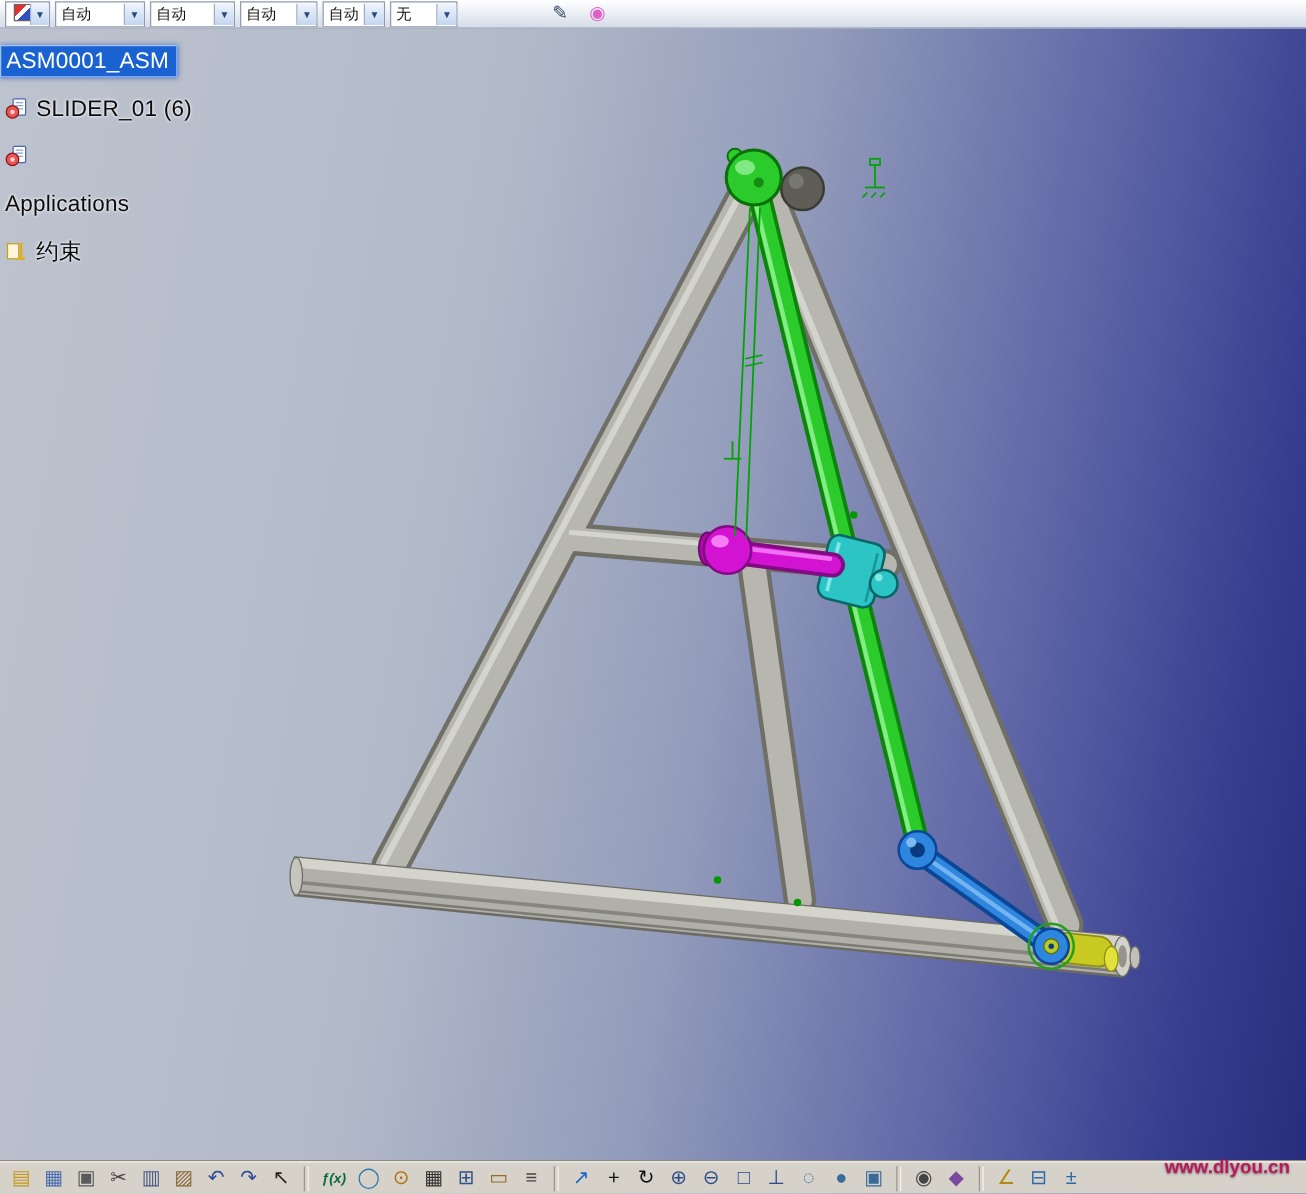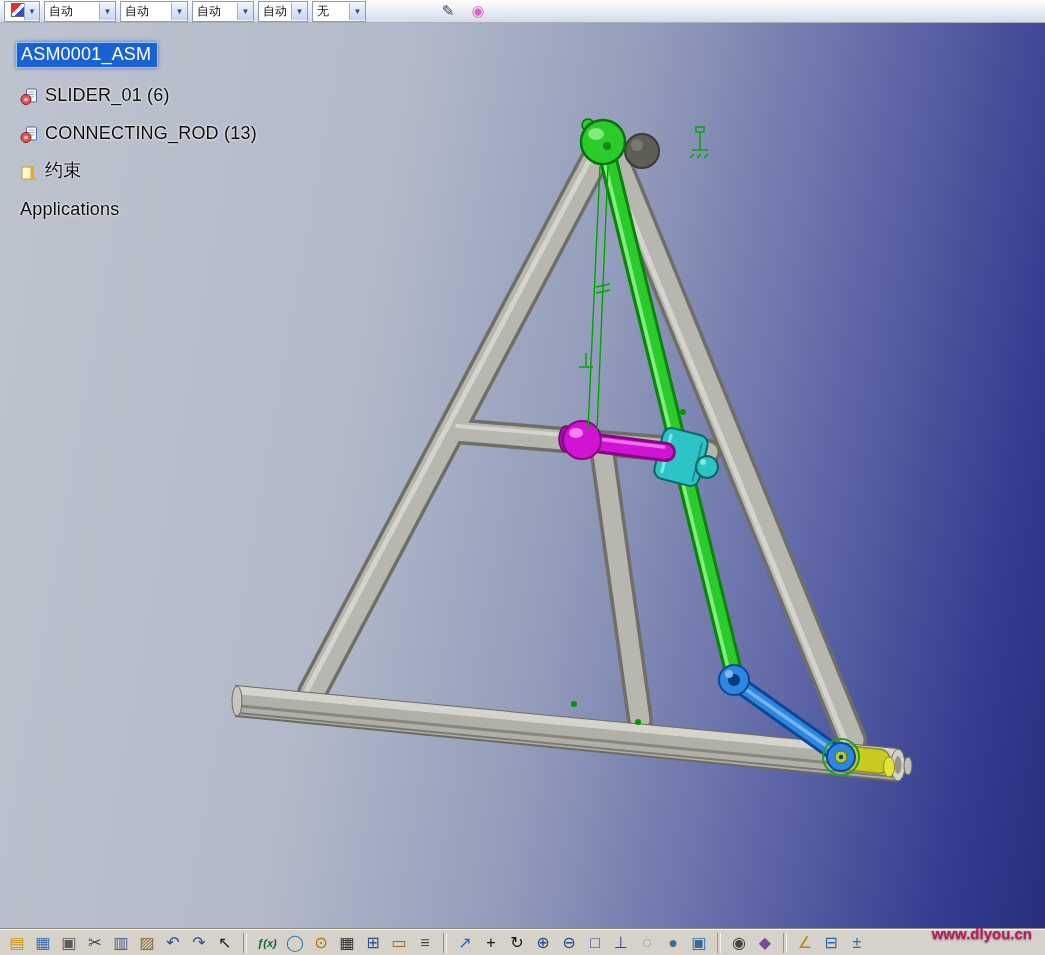--- a/index.html
+++ b/index.html
@@ -21,21 +21,21 @@
   .combo-val{padding-left:4px;white-space:nowrap;overflow:hidden;}
   .combo-arrow{width:15px;height:17px;margin:0;background:linear-gradient(#eef4fc,#c3d6f0);
     border-left:1px solid #9fb0c8;font-size:8px;color:#2a4a7a;display:flex;align-items:center;justify-content:center;}
   .swatch{display:inline-block;width:12px;height:12px;margin-left:2px;
     background:linear-gradient(135deg,#e03030 0 40%,#ffffff 40% 60%,#3050c0 60% 100%);border:1px solid #666;}
   .top-icon{width:24px;height:20px;margin-left:6px;text-align:center;font-size:15px;line-height:20px;}
   .top-icon:first-of-type{margin-left:70px;}
 
   
   .tree{position:absolute;left:0;top:30px;z-index:5;}
-  .tree-item{height:38px;display:flex;align-items:flex-end;padding-left:4px;cursor:default;margin-left:16px;}
+  .tree-item{height:38px;display:flex;align-items:center;padding-left:4px;cursor:default;}
   .tree-icon{width:18px;height:18px;margin-right:7px;flex:0 0 18px;}
   .tree-label{font-size:18px;color:#0b0b0b;letter-spacing:.2px;white-space:nowrap;
     text-shadow:0 0 2px rgba(255,255,255,.95),0 0 3px rgba(255,255,255,.8);}
   .tree-item.selected{padding-left:0;}
   .tree-item.selected .tree-label{background:var(--select-blue,#1a62d2);color:#fff;
     border:1px solid #9cc2ff;padding:1px 6px 2px 4px;text-shadow:none;box-shadow:0 0 4px rgba(20,60,160,.6);}
   .tree-item.noicon .tree-label{margin-left:0;}
 
   
   #scene{position:absolute;left:0;top:0;z-index:1;}
@@ -209,32 +209,31 @@
     </div>
     <div class="tree-item">
       <span class="tree-icon"><svg width="18" height="18" viewBox="0 0 18 18">
           <rect x="6.5" y="1" width="10" height="13" rx="1" fill="#ffffff" stroke="#4a66b8"></rect>
           <line x1="8.5" y1="4" x2="14.5" y2="4" stroke="#8aa2d8"></line>
           <line x1="8.5" y1="6.5" x2="14.5" y2="6.5" stroke="#8aa2d8"></line>
           <line x1="8.5" y1="9" x2="14.5" y2="9" stroke="#8aa2d8"></line>
           <circle cx="6" cy="11.5" r="5" fill="#e85555" stroke="#8a1515"></circle>
           <circle cx="6" cy="11.5" r="1.8" fill="#ffd0d0"></circle>
         </svg></span>
-      <span class="tree-label">CONNECTING_ROD (13)</span>
+    </div>
+    <div class="tree-item noicon">
+      <span class="tree-label">Applications</span>
     </div>
     <div class="tree-item">
       <span class="tree-icon"><svg width="18" height="18" viewBox="0 0 18 18">
           <rect x="2" y="3" width="9" height="12" fill="#fff7d8" stroke="#c8a020"></rect>
           <line x1="13" y1="2" x2="13" y2="15" stroke="#e0b020" stroke-width="2"></line>
           <line x1="10" y1="15" x2="16" y2="15" stroke="#e0b020" stroke-width="2"></line>
         </svg></span>
       <span class="tree-label">约束</span>
-    </div>
-    <div class="tree-item noicon">
-      <span class="tree-label">Applications</span>
     </div>
   </div>
 
 <div class="bottom-toolbar" id="bottomBar">
     <span class="bicon" style="color: rgb(199, 154, 30);">▤</span>
     <span class="bicon" style="color: rgb(74, 111, 174);">▦</span>
     <span class="bicon" style="color: rgb(90, 90, 90);">▣</span>
     <span class="bicon" style="color: rgb(68, 68, 68);">✂</span>
     <span class="bicon" style="color: rgb(74, 90, 138);">▥</span>
     <span class="bicon" style="color: rgb(138, 106, 58);">▨</span>

